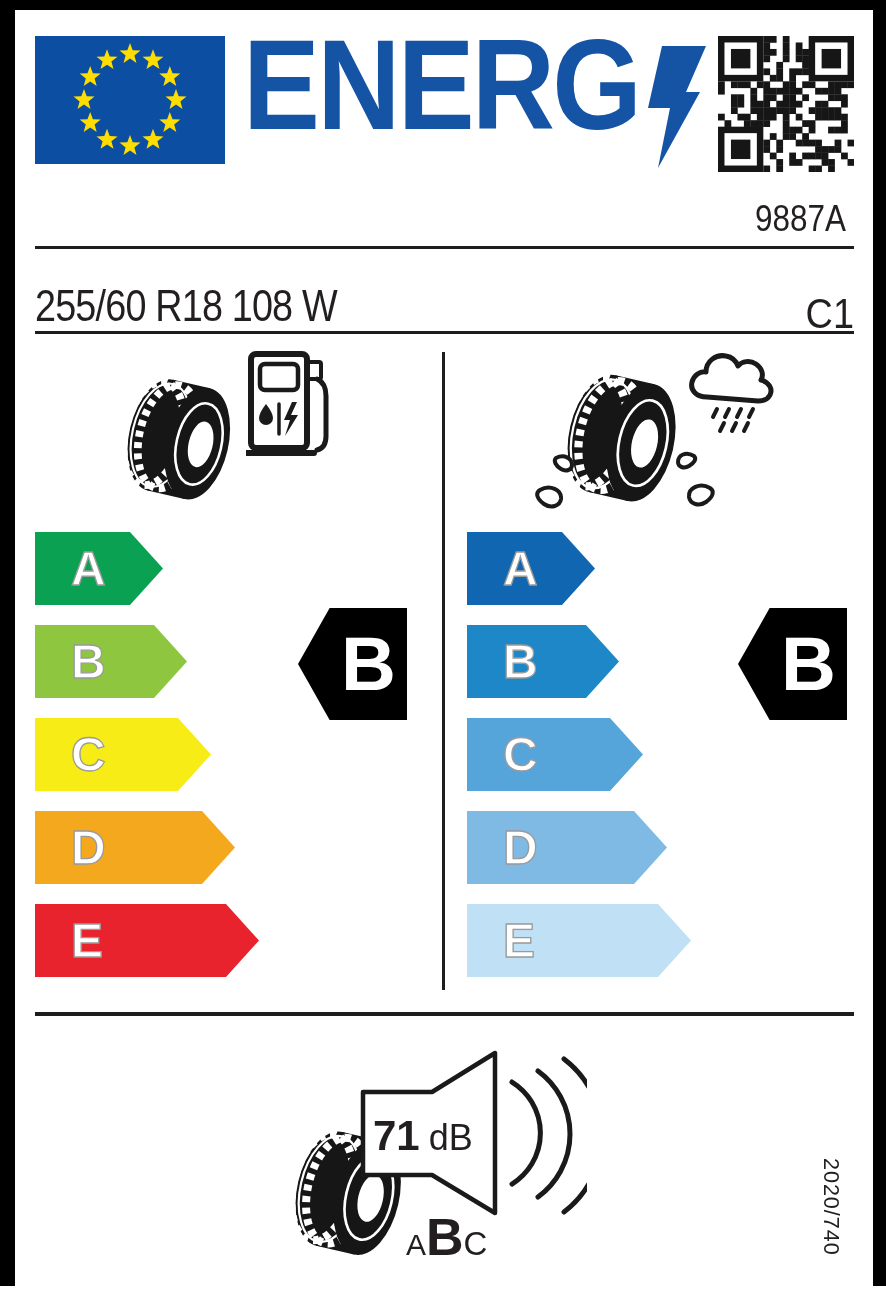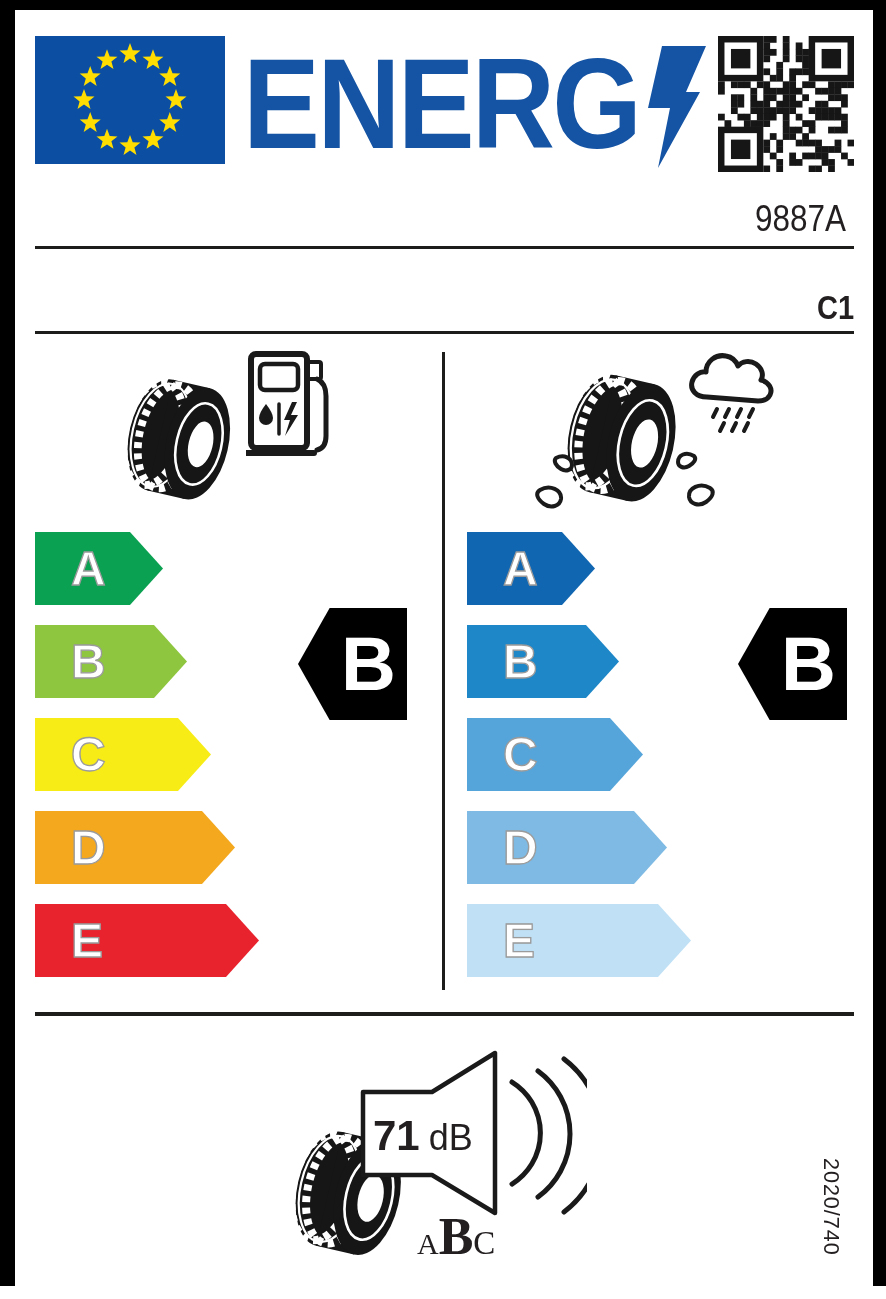--- a/index.html
+++ b/index.html
@@ -7,33 +7,33 @@
   .label { position:relative; width:886px; height:1299px; background:#fff; overflow:hidden; color:#231f20; }
   .bar { position:absolute; background:#000; }
   .abs { position:absolute; }
   .sq { display:inline-block; transform-origin:left center; }
   .sqr { display:inline-block; transform-origin:right center; }
   .hline { position:absolute; background:#1d1d1b; }
   .vline { position:absolute; background:#1d1d1b; }
   .brand { font-size:37px; font-weight:bold; letter-spacing:-0.5px; }
   .labelid { font-size:37px; font-weight:400; }
   .tsize { font-size:45px; font-weight:400; letter-spacing:-1px; }
-  .tclass { font-size:33px; font-weight:700; }
+  .tclass { font-size:43px; font-weight:400; }
   .energ { font-size:128px; font-weight:bold; color:#1554a4; letter-spacing:-3px; line-height:1; }
   .grade-arrow { position:absolute; clip-path:polygon(0 0, calc(100% - 33px) 0, 100% 50%, calc(100% - 33px) 100%, 0 100%); }
   .grade-letter { display:block; padding-left:36px; line-height:73px; font-size:48px; font-weight:bold; color:#fff;
                   -webkit-text-stroke:1.3px #9b9b9b; text-shadow:0 0 1px #999; }
   .indicator { position:absolute; width:109px; height:112px; background:#000;
                clip-path:polygon(29% 0, 100% 0, 100% 100%, 29% 100%, 0 50%); }
   .indicator span { display:block; padding-left:32px; line-height:112px; text-align:center;
                     font-size:76px; font-weight:bold; color:#fff; }
   .noise-db { position:absolute; left:373px; top:1112px; white-space:nowrap; }
   .noise-db .val { font-size:42px; font-weight:bold; }
   .noise-db .unit { font-size:36px; margin-left:9px; }
-  .noise-abc { position:absolute; left:417px; top:1210px; white-space:nowrap; line-height:1.05;font-family:Liberation Serif, serif; }
+  .noise-abc { position:absolute; left:406px; top:1210px; white-space:nowrap; line-height:1.05; }
   .noise-abc .a { font-size:30px; }
   .noise-abc .b { font-size:52px; font-weight:bold; }
   .noise-abc .c { font-size:33px; }
   .regnum { position:absolute; left:818px; top:1158px; writing-mode:vertical-rl; font-size:21.5px; letter-spacing:1px; color:#231f20; }
 </style>
 </head>
 <body>
 
 <div class="label">
 
@@ -53,21 +53,21 @@
     <use href="#star" transform="translate(134.8,87)"></use>
     <use href="#star" transform="translate(118,103.8)"></use>
     <use href="#star" transform="translate(95,110)"></use>
     <use href="#star" transform="translate(72,103.8)"></use>
     <use href="#star" transform="translate(55.2,87)"></use>
     <use href="#star" transform="translate(49,64)"></use>
     <use href="#star" transform="translate(55.2,41)"></use>
     <use href="#star" transform="translate(72,24.2)"></use>
   </svg>
 
-  <div class="abs energ" style="left:243px;top:40px;">
+  <div class="abs energ" style="left:243px;top:21px;">
     <span class="sq" style="transform:scaleX(0.9);">ENERG</span>
   </div>
   <svg class="abs" style="left:648px;top:46px;" width="58" height="122" viewBox="0 0 58 122">
     <polygon fill="#1554a4" points="14,0 58,0 38,46 52,46 10,122 22,62 0,62"></polygon>
   </svg>
 
   <svg id="qr" class="abs" style="left:718px;top:36px;" width="136" height="136" viewBox="0 0 136 136" fill="#161616">
       <rect x="45.33" y="0.00" width="6.78" height="6.78"></rect>
       <rect x="51.81" y="0.00" width="6.78" height="6.78"></rect>
       <rect x="64.76" y="0.00" width="6.78" height="6.78"></rect>
@@ -229,20 +229,23 @@
       <rect x="0" y="90.66666666666667" width="45.333333333333336" height="45.333333333333336"></rect>
       <rect fill="#fff" x="6.476190476190476" y="97.14285714285714" width="32.38095238095238" height="32.38095238095238"></rect>
       <rect x="12.952380952380953" y="103.61904761904762" width="19.42857142857143" height="19.42857142857143"></rect>
     </svg>
 
   <div class="abs labelid" style="right:40px;top:198px;">
     <span class="sqr" style="transform:scaleX(0.85);">9887A</span>
   </div>
   <div class="hline" style="left:35px;top:246px;width:819px;height:3px;"></div>
 
+  <div class="abs tsize" style="left:35px;top:280px;">
+    <span class="sq" style="transform:scaleX(0.84);">255/60 R18 108 W</span>
+  </div>
   <div class="abs tclass" style="right:32px;top:289px;">
     <span class="sqr" style="transform:scaleX(0.88);">C1</span>
   </div>
   <div class="hline" style="left:35px;top:331px;width:819px;height:3px;"></div>
 
   <div class="vline" style="left:442px;top:352px;width:3px;height:638px;"></div>
 
   <svg width="0" height="0" style="position:absolute;">
     <defs>
       <g id="tire-symbol">

